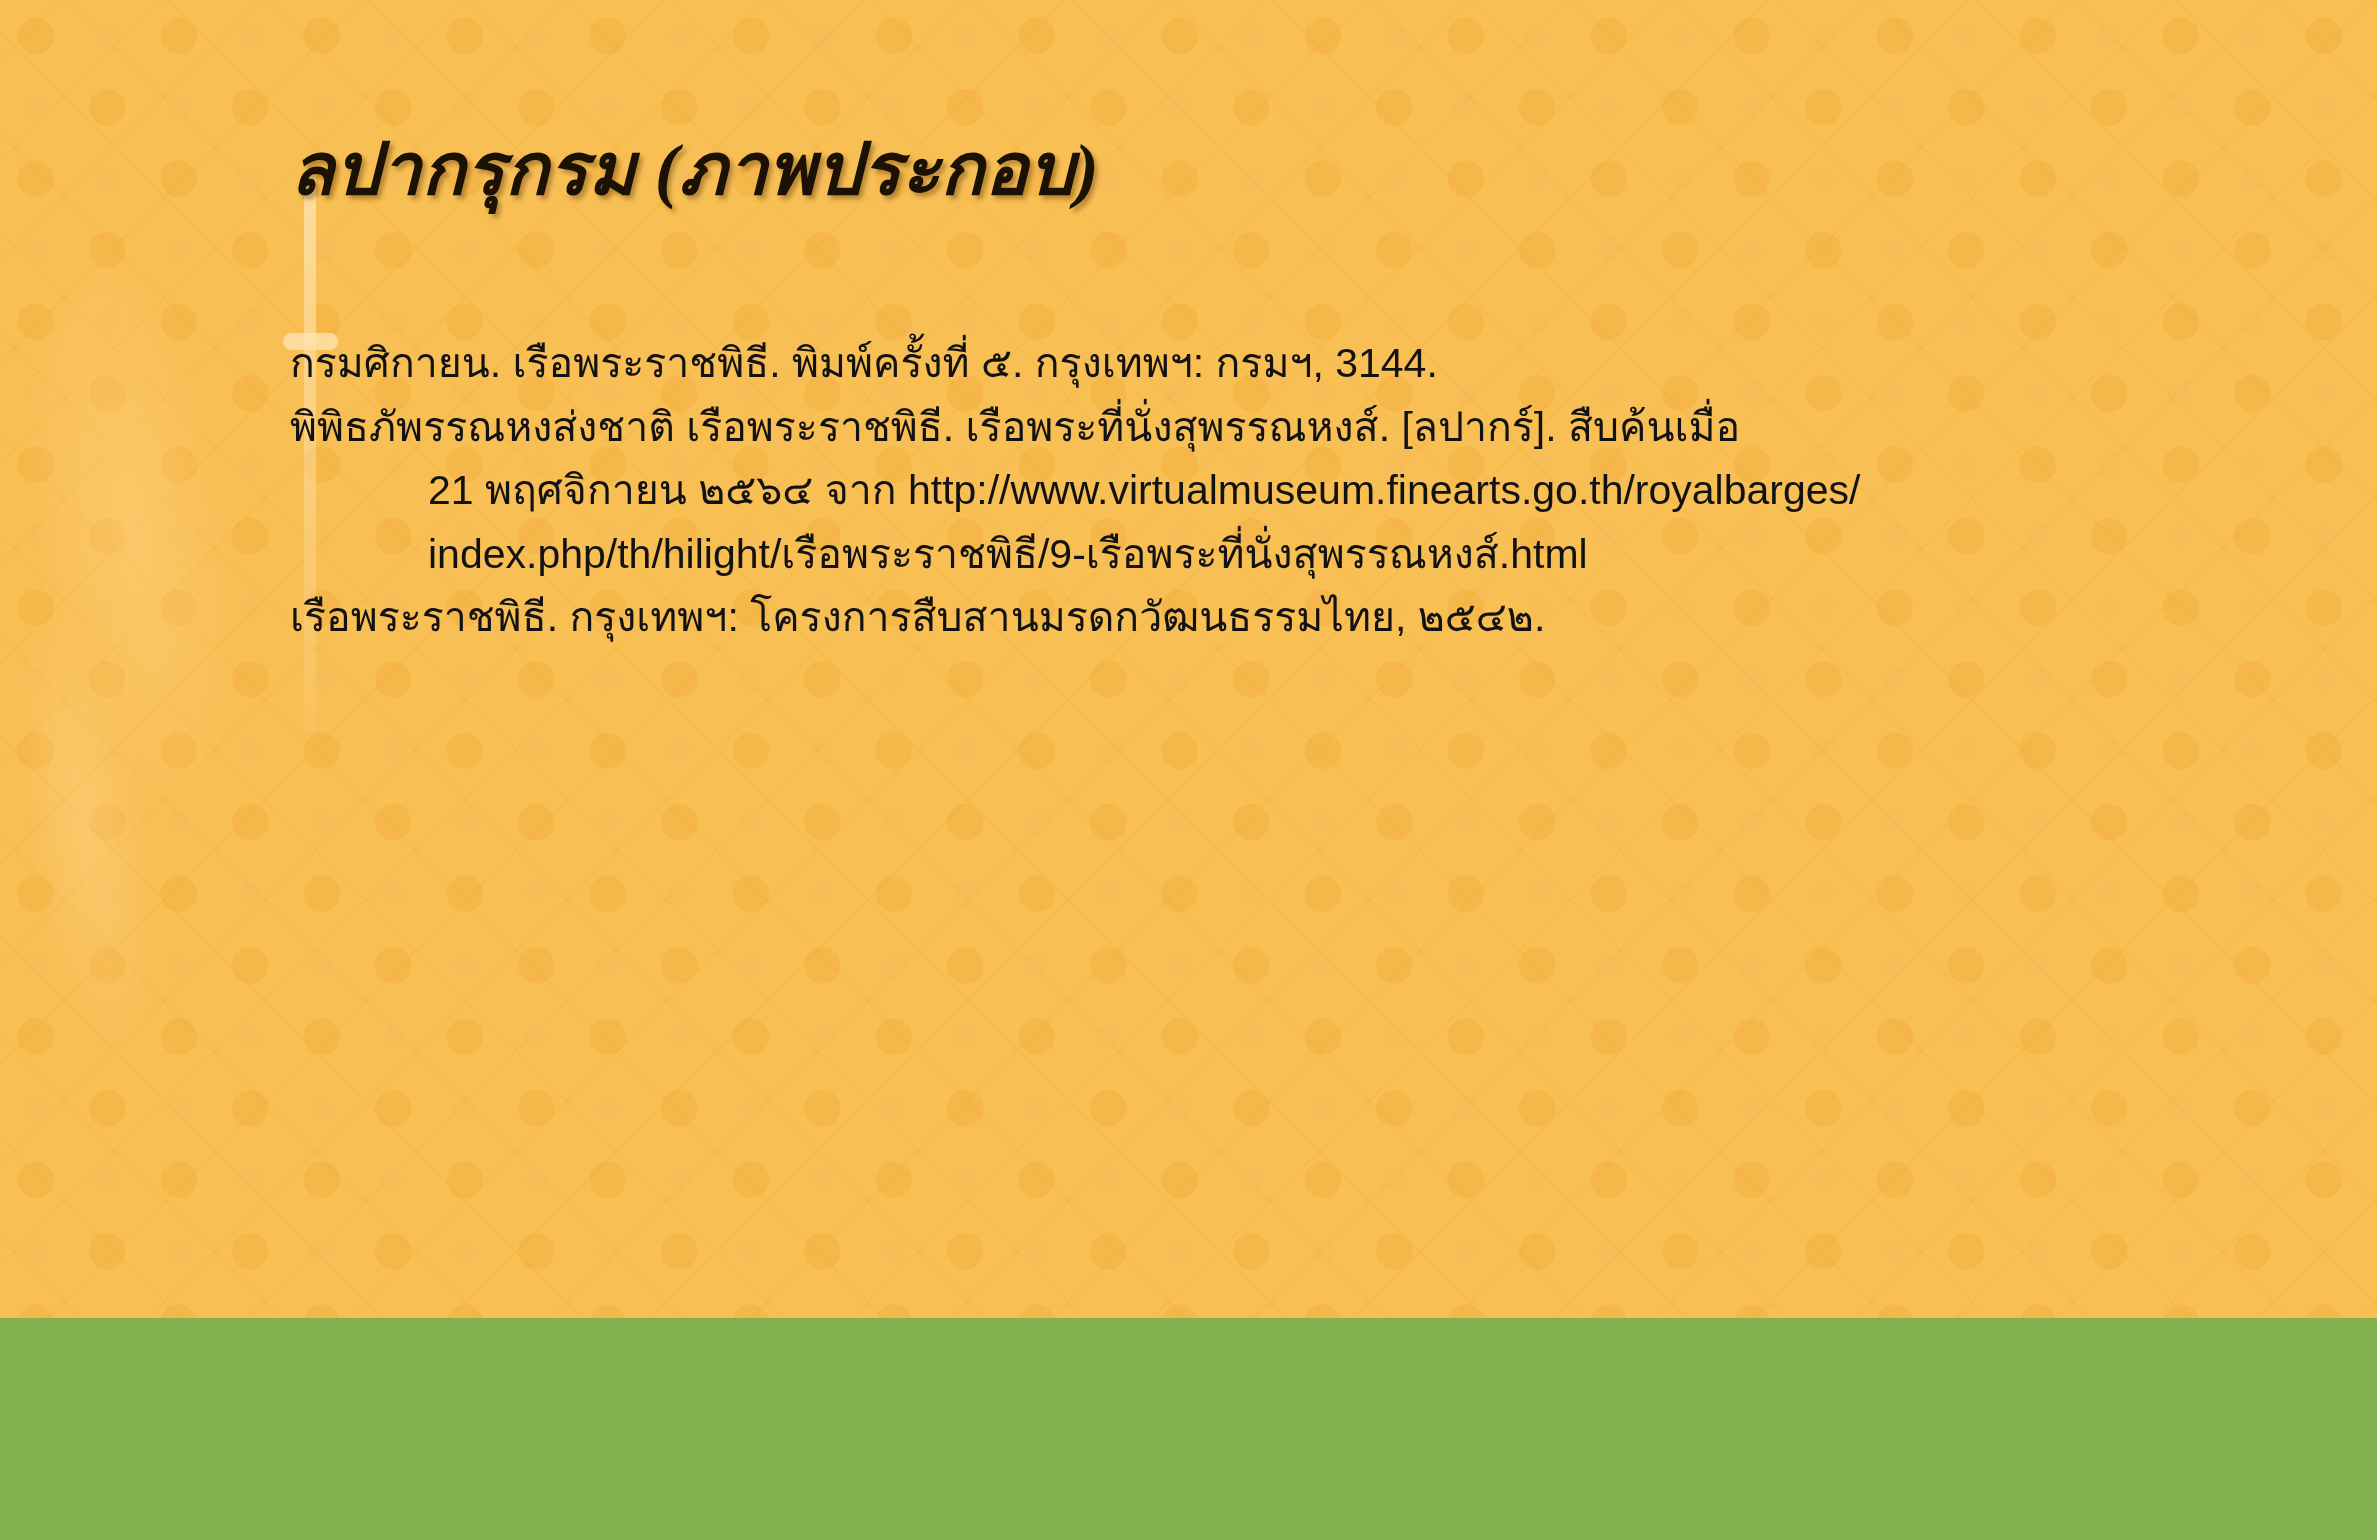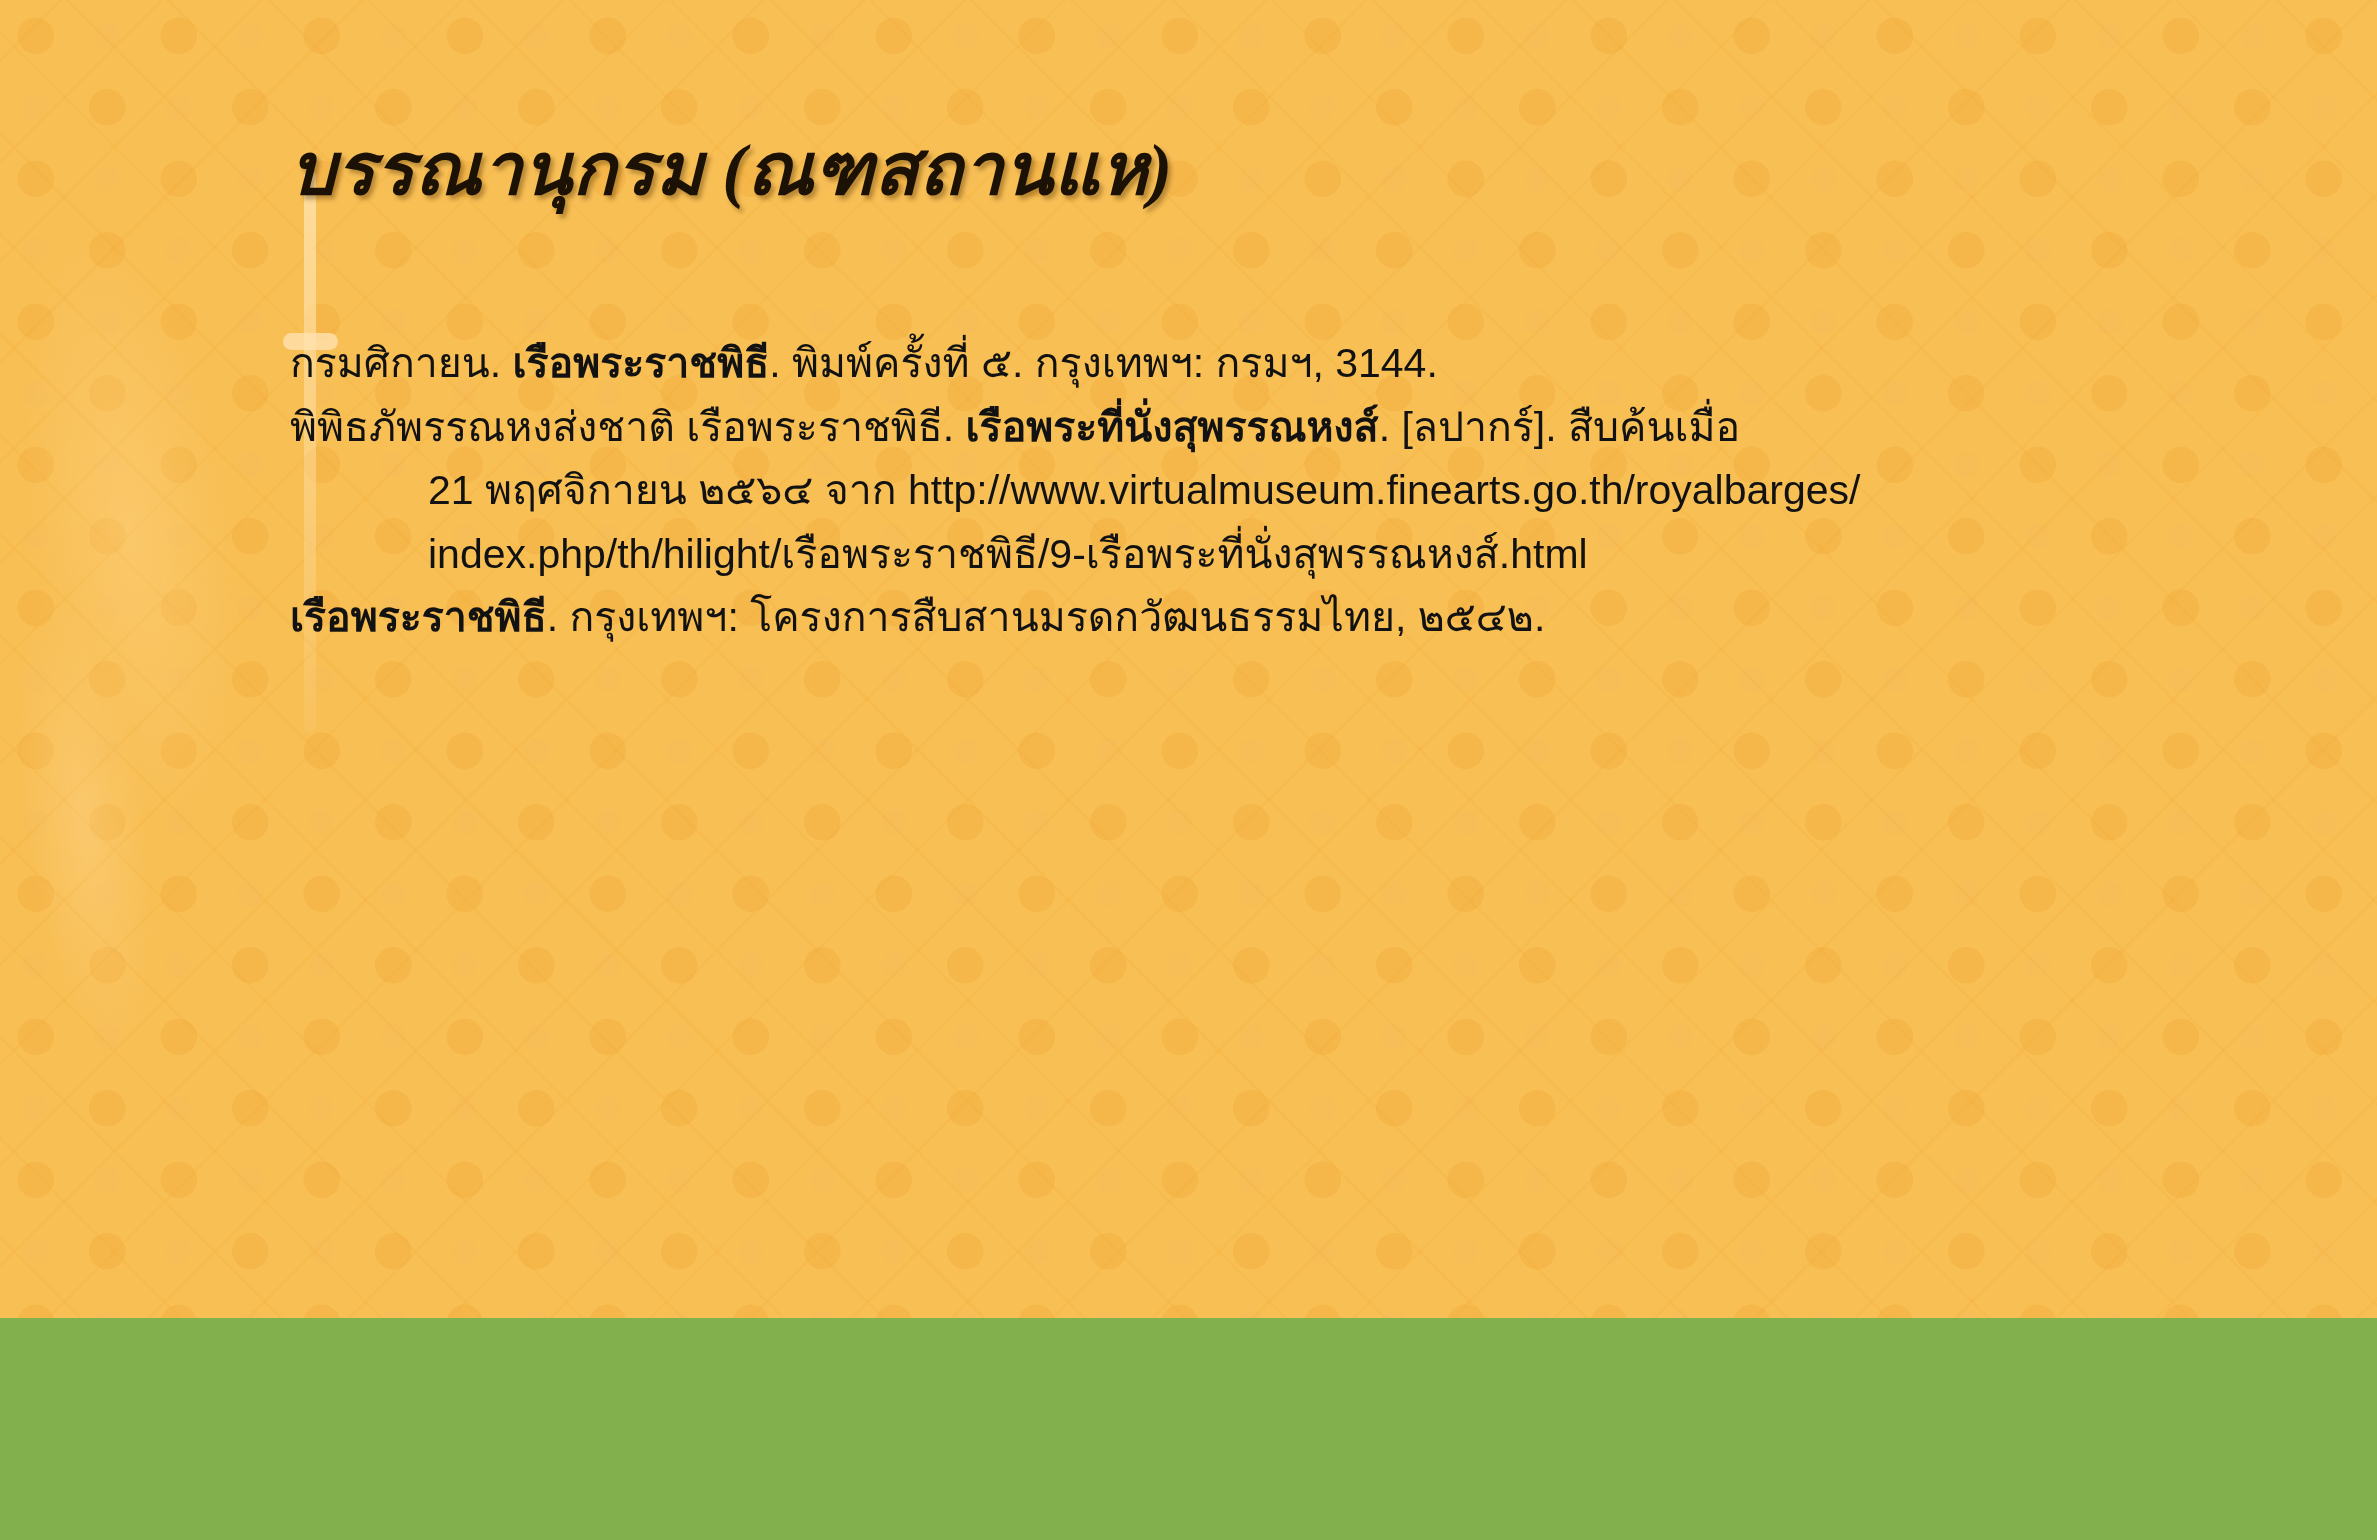--- a/index.html
+++ b/index.html
@@ -115,36 +115,36 @@
     color: #121212;
     font-size: 41px;
     line-height: 1.48;
   }
 
   .ref-line {
     margin: 0 0 2.9px 0;
     white-space: normal;
   }
   .indent-1 { padding-left: 138px; }
-  .bold { font-weight: bold; }
+  .bold { font-weight: normal; }
 </style>
 </head>
 <body>
 
 <div class="slide">
 
   <div class="pattern-layer"></div>
   <div class="pattern-layer2"></div>
   <div class="ghost-shape"></div>
   <div class="ghost-mast"></div>
   <div class="ghost-mast2"></div>
 
   <div class="content">
 
-    <div class="slide-title">บรรณานุกรม (ณฑสถานแห)</div>
+    <div class="slide-title">ลปากรุกรม (ภาพประกอบ)</div>
 
     <div class="body-block">
         <p class="ref-line"><span>กรมศิกายน. </span><span class="bold">เรือพระราชพิธี</span><span>. พิมพ์ครั้งที่ ๕. กรุงเทพฯ: กรมฯ, 3144.</span></p>
         <p class="ref-line"><span>พิพิธภัพรรณหงส่งชาติ เรือพระราชพิธี. </span><span class="bold">เรือพระที่นั่งสุพรรณหงส์</span><span>. [ลปากร์]. สืบค้นเมื่อ</span></p>
         <p class="ref-line indent-1"><span>21 พฤศจิกายน ๒๕๖๔ จาก http://www.virtualmuseum.finearts.go.th/royalbarges/</span></p>
         <p class="ref-line indent-1"><span>index.php/th/hilight/เรือพระราชพิธี/9-เรือพระที่นั่งสุพรรณหงส์.html</span></p>
         <p class="ref-line"><span class="bold">เรือพระราชพิธี</span><span>. กรุงเทพฯ: โครงการสืบสานมรดกวัฒนธรรมไทย, ๒๕๔๒.</span></p>
       </div>
 
   </div>

